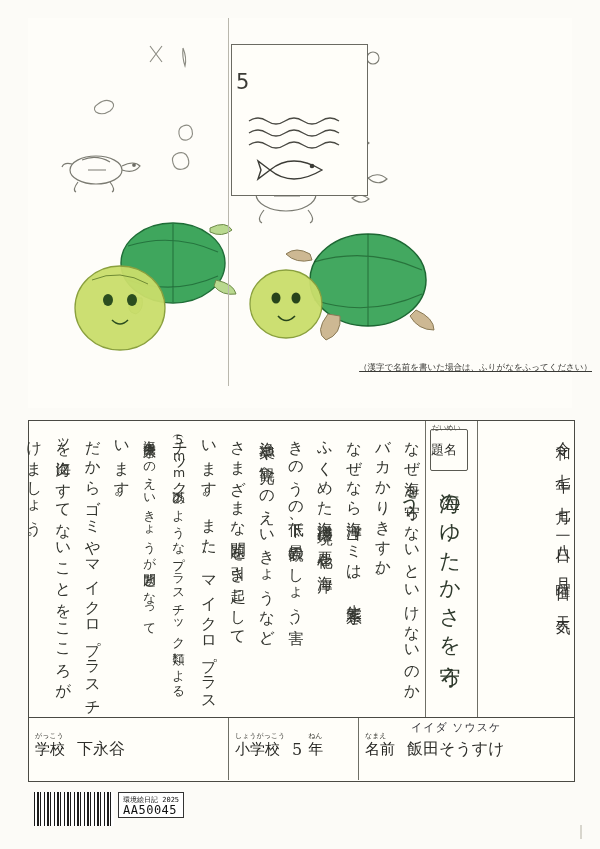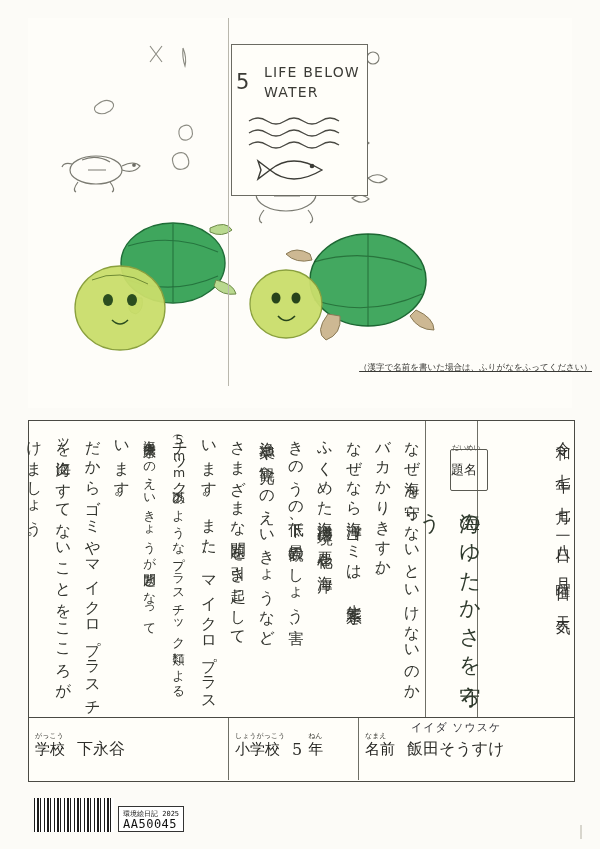--- a/index.html
+++ b/index.html
@@ -56,21 +56,21 @@
   .meta{
     position:absolute;right:0;top:0;width:96px;height:296px;
   }
   .reiwa{
     right:2px;top:8px;height:280px;
     writing-mode:vertical-rl;text-orientation:upright;
     position:absolute;font-size:15px;letter-spacing:5px;color:#2c2c28;
   }
 
   .title-col{
-    position:absolute;right:80px;top:0;width:52px;height:296px;margin-top:20px;
+    position:absolute;right:100px;top:0;width:52px;height:296px;
   }
   .title-label{
     position:absolute;left:8px;top:8px;width:36px;height:40px;
     border:1.2px solid #5a5a52;border-radius:2px;
     font-size:13px;text-align:left;line-height:40px;color:#2a2a26;
   }
   .title-ruby{
     position:absolute;left:10px;top:2px;font-size:7px;color:#3a3a34;
   }
   .title-text{
@@ -126,21 +126,21 @@
   .name-ruby{
     position:absolute;left:52px;top:2px;font-size:11px;color:#34343a;letter-spacing:1px;
   }
   .note{
     position:absolute;right:8px;top:362px;font-size:8.5px;color:#3a3a36;text-decoration:underline;
   }
 
   
   .barcode-wrap{
     position:absolute;left:28px;top:792px;width:170px;height:40px;
-    display:flex;align-items:flex-end;padding-left:6px;
+    display:flex;align-items:flex-start;padding-left:6px;
   }
   .barcode{
     width:80px;height:34px;
     background:repeating-linear-gradient(90deg,
       #1a1a1a 0px,#1a1a1a 1px,#fff 1px,#fff 3px,
       #1a1a1a 3px,#1a1a1a 5px,#fff 5px,#fff 6px,
       #1a1a1a 6px,#1a1a1a 7px,#fff 7px,#fff 10px);
     border:none;
   }
   .bc-box{
@@ -227,21 +227,20 @@
         <ellipse cx="268" cy="280" rx="4.5" ry="5.5" fill="#27441b"></ellipse>
         <path d="M250 298 q8 9 17 0" stroke="#27441b" fill="none" stroke-width="1.6"></path>
       </g>
     </svg>
 
     <div class="art-divider"></div>
 
     
     <div class="goal-box"></div>
     <div class="goal-num">5</div>
-    <div class="goal-title">LIFE BELOW WATER</div>
     <svg class="waves" viewBox="0 0 105 36">
       <g stroke="#4a4a44" fill="none" stroke-width="1.3">
         <path d="M3 7 q9 -6 18 0 q9 6 18 0 q9 -6 18 0 q9 6 18 0 q9 -6 18 0"></path>
         <path d="M3 19 q9 -6 18 0 q9 6 18 0 q9 -6 18 0 q9 6 18 0 q9 -6 18 0"></path>
         <path d="M3 31 q9 -6 18 0 q9 6 18 0 q9 -6 18 0 q9 6 18 0 q9 -6 18 0"></path>
       </g>
     </svg>
     <svg class="fishbox" viewBox="0 0 100 44">
       <g stroke="#3c3c36" fill="none" stroke-width="1.4">
         <path d="M20 22 q22 -18 52 0 q-30 18 -52 0z"></path>

